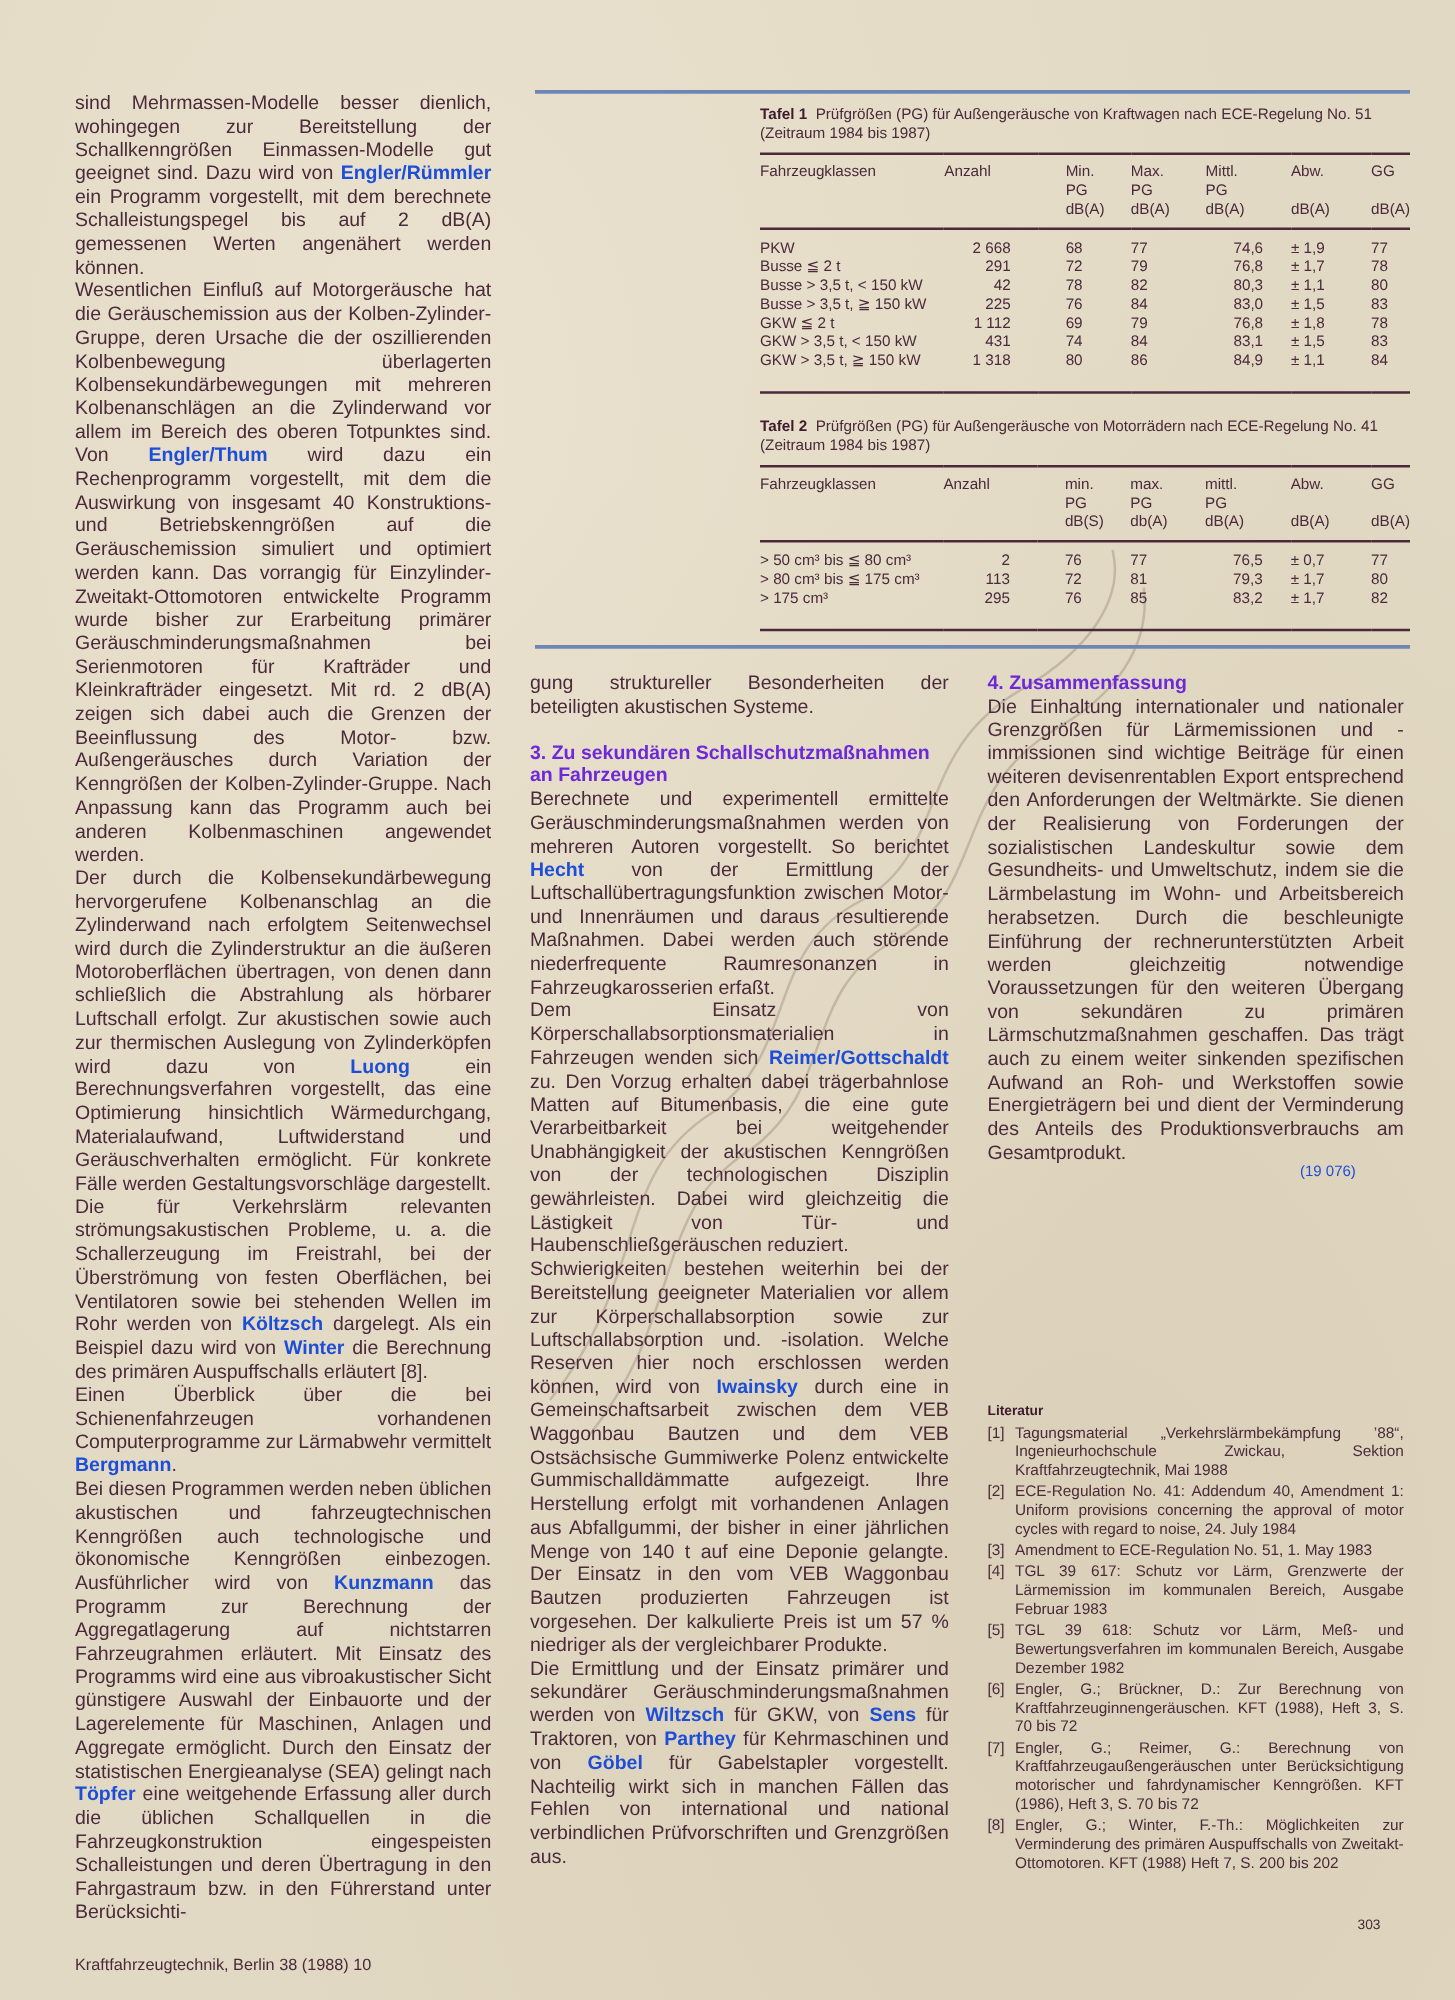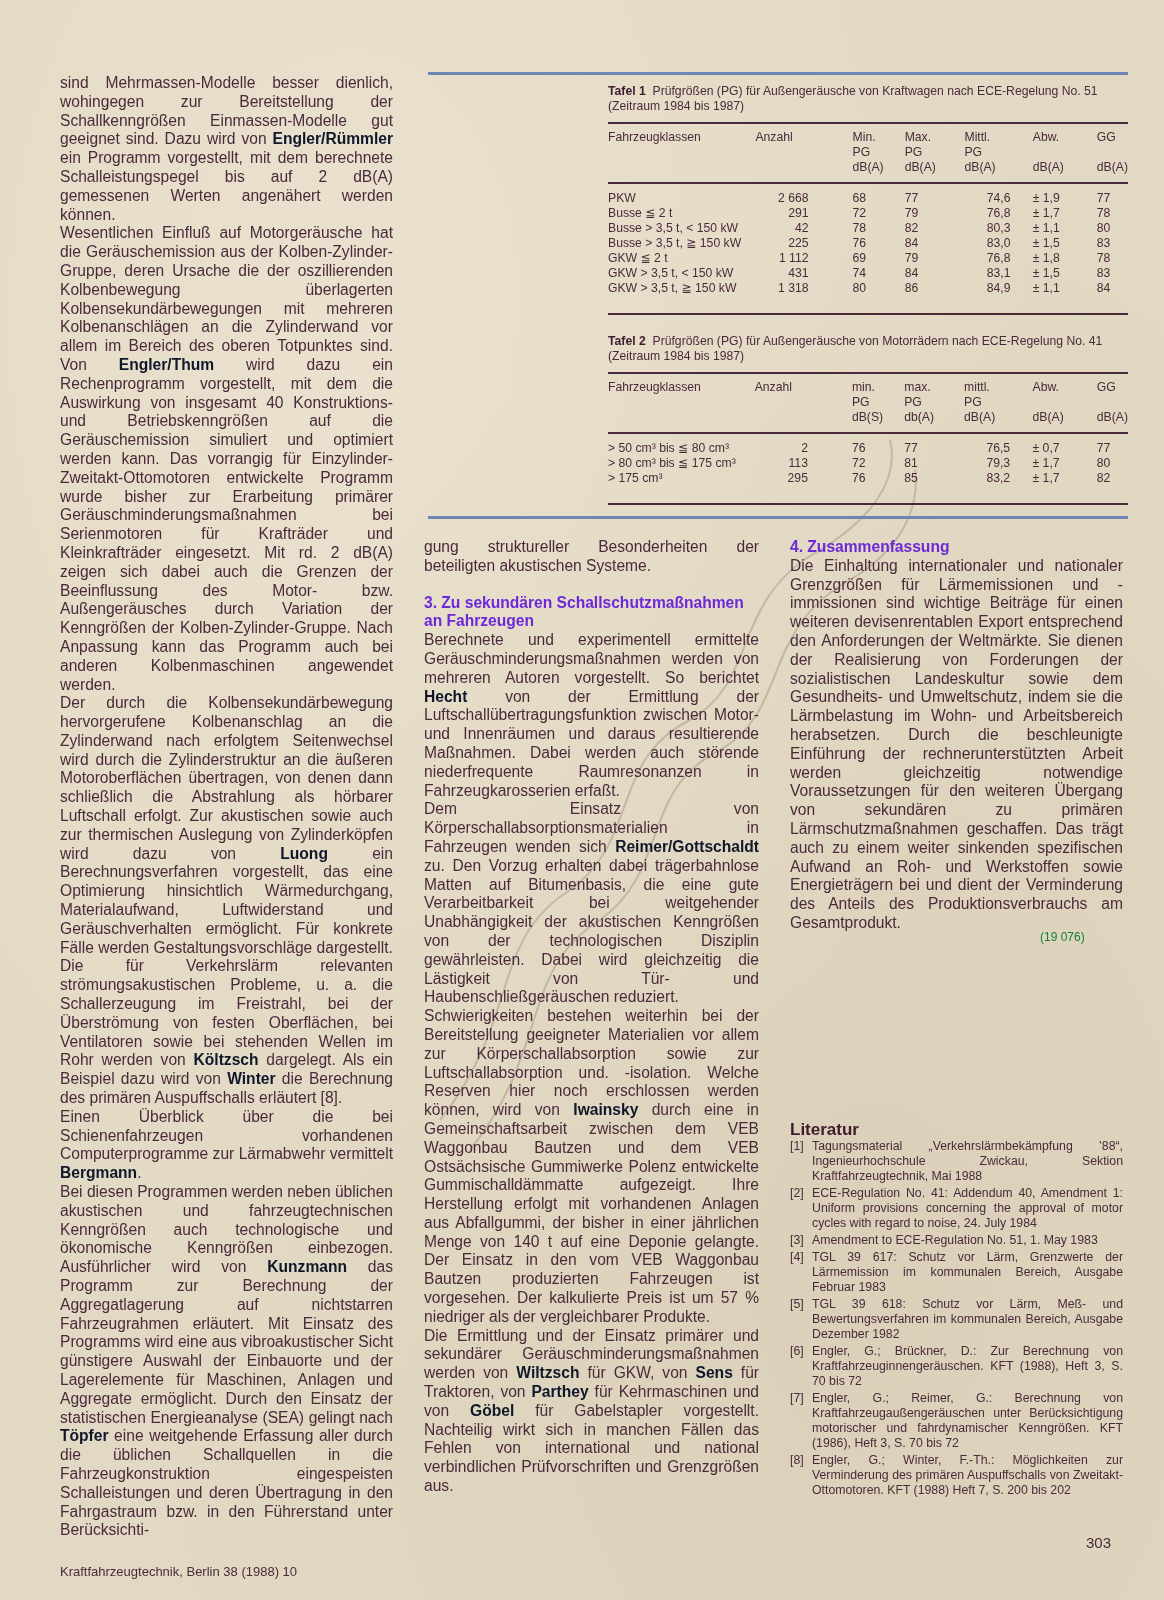--- a/index.html
+++ b/index.html
@@ -7,21 +7,21 @@
     width: 1164px; height: 1600px; position: relative; overflow: hidden;
     background: #e2d9c4;
     background-image:
       radial-gradient(ellipse at 30% 20%, rgba(240,232,214,0.55), rgba(0,0,0,0) 60%),
       radial-gradient(ellipse at 75% 80%, rgba(210,198,172,0.45), rgba(0,0,0,0) 60%);
     color: #4a2a3a;
     font-family: "Liberation Sans", "DejaVu Sans", sans-serif;
   }
   .col { position: absolute; font-size: 15.6px; line-height: 18.8px; text-align: justify; }
   .col p { margin: 0; }
-  .col b { color: #0f172a; }
+  .col b { color: #1d4ed8; }
   #col1 { left: 60px; top: 74px; width: 333px; }
   #col2 { left: 424px; top: 538px; width: 335px; }
   #col3 { left: 790px; top: 538px; width: 333px; }
   h3 { margin: 0; font-size: 15.6px; line-height: 18.8px; font-weight: bold; color: #6d28d9; text-align: left; }
   .gap { height: 18px; }
 
   #tables-box { position: absolute; left: 428px; top: 72px; width: 700px; height: 447px; }
   .blue-rule { position: absolute; left: 0; right: 0; height: 3px; background: #6f86b4; }
   .tbl { position: absolute; left: 180px; width: 520px; font-size: 12.2px; line-height: 15px; color: #4a2a3a; }
   .tbl-caption { margin: 0 0 8px 0; }
@@ -36,29 +36,29 @@
   .c-class { width: 150px; margin-left: 24px; }
   .c-count { width: 56px; }
   .c-min { width: 56px; padding-left: 22px !important; }
   .c-max { width: 65px; }
   .c-mean { width: 75px; text-align: center; }
   .c-dev { width: 70px; }
   #tafel1 { top: 12px; }
   #tafel2 { top: 262px; }
 
   #literatur { position: absolute; left: 790px; top: 1122px; width: 333px; font-size: 12.3px; line-height: 15px; color: #4a2a3a; }
-  #literatur h4 { margin: 0 0 2px 0; font-size: 17px; font-weight: bold; color: #3e1a2e; }
+  #literatur h4 { margin: 0 0 2px 0; font-size: 11px; font-weight: bold; color: #3e1a2e; }
   #literatur ol { list-style: none; margin: 0; padding: 0; }
   #literatur li { display: flex; margin: 0 0 2px 0; text-align: justify; }
   #literatur .ref-no { width: 22px; flex: 0 0 22px; }
   #literatur .ref-text { flex: 1; }
 
-  #article-code { position: absolute; left: 1040px; top: 930px; font-size: 12px; color: #15803d; }
+  #article-code { position: absolute; left: 1040px; top: 930px; font-size: 12px; color: #1d4ed8; }
   #footer-journal { position: absolute; left: 60px; top: 1564px; font-size: 13px; color: #4a2a3a; }
-  #footer-page { position: absolute; left: 1086px; top: 1534px; font-size: 15px; color: #4a2a3a; }
+  #footer-page { position: absolute; left: 1086px; top: 1534px; font-size: 11px; color: #4a2a3a; }
 
   #watermark { position: absolute; left: 400px; top: 420px; width: 520px; height: 760px; pointer-events: none; opacity: 0.35; }
 </style>
 </head>
 <body>
 
 <svg id="watermark" viewBox="0 0 520 760">
   <g fill="none" stroke="#8a7a6a" stroke-width="2">
     <path d="M40 700 C120 600 90 520 170 470 C240 420 210 340 290 300 C360 260 330 180 420 130 C470 100 500 60 490 20"></path>
     <path d="M70 730 C150 630 120 550 200 500 C270 450 240 370 320 330 C390 290 360 210 450 160 C500 130 520 90 515 50"></path>

